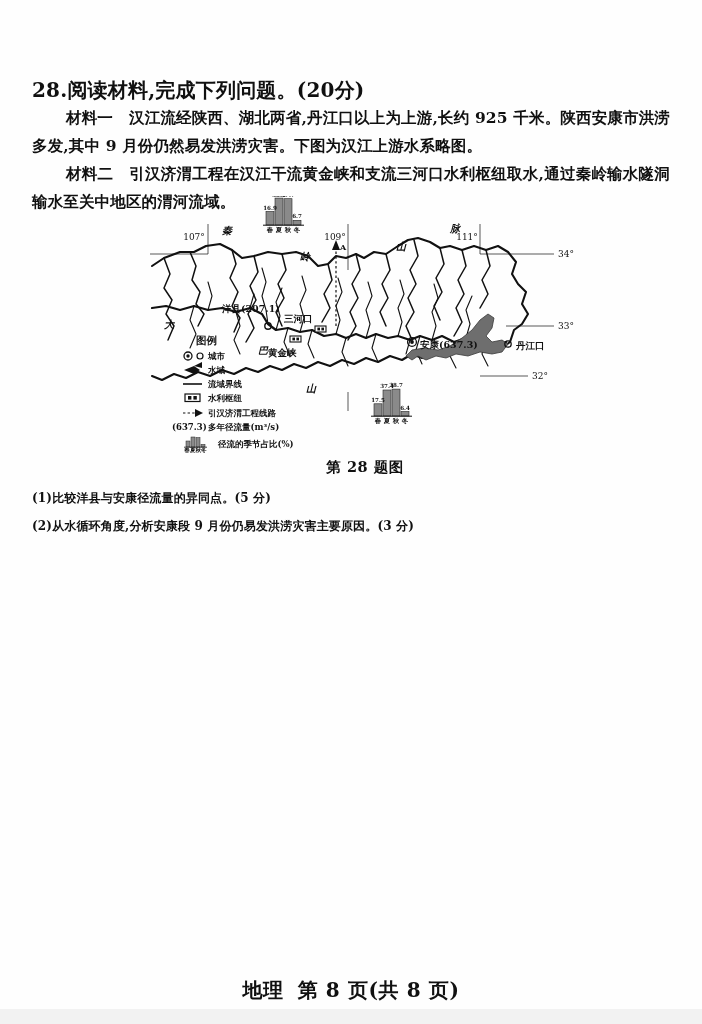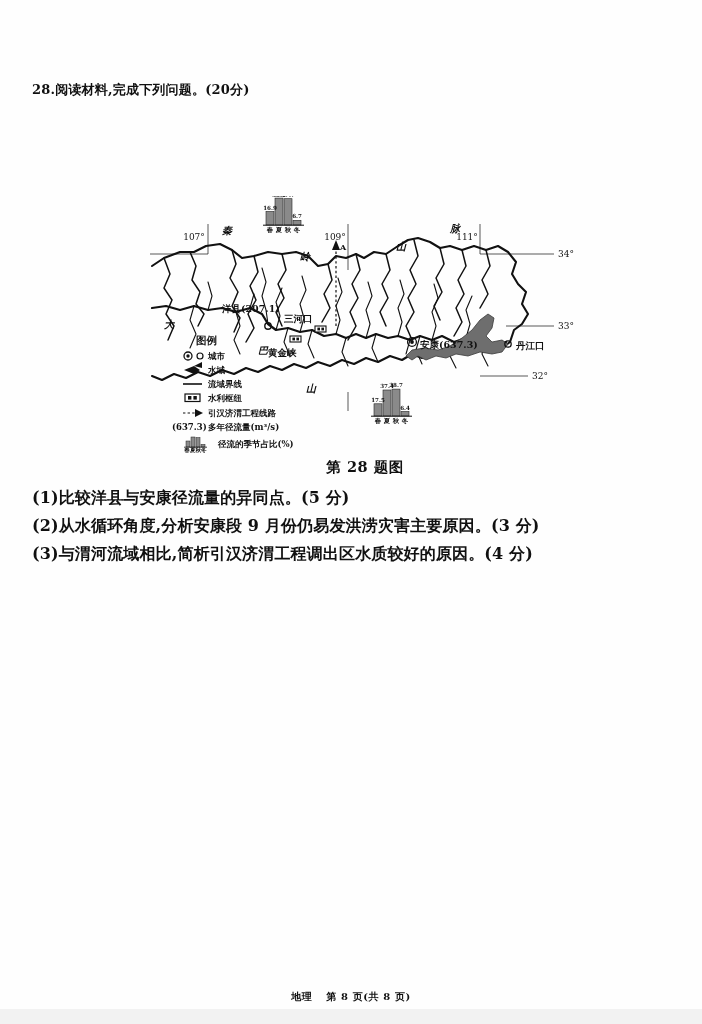--- a/index.html
+++ b/index.html
@@ -23,21 +23,21 @@
   }
 
   
   .stem {
     position: absolute;
     left: 32px;
     top: 76px;
     width: 638px;
   }
   .stem-line {
-    font-size: 13px;
+    font-size: 20px;
     line-height: 28px;
     letter-spacing: 0.2px;
     font-weight: 600;
     white-space: nowrap;
   }
   .material-block {
     font-size: 15.5px;
     line-height: 28px;
     font-weight: 600;
     text-indent: 34px;
@@ -69,21 +69,21 @@
   }
 
   
   .subs {
     position: absolute;
     left: 32px;
     top: 484px;
     width: 640px;
   }
   .sub {
-    font-size: 16px;
+    font-size: 12px;
     line-height: 28px;
     font-weight: 600;
     letter-spacing: 0.15px;
     text-align: justify;
   }
 
   
   .footer-rule {
     position: absolute;
     left: 0;
@@ -91,21 +91,21 @@
     bottom: 0;
     height: 15px;
     background: #f2f2f2;
   }
   .footer {
     position: absolute;
     left: 0;
     right: 0;
     bottom: 20px;
     text-align: center;
-    font-size: 10px;
+    font-size: 20px;
     font-weight: 700;
     letter-spacing: 0.6px;
   }
   .footer .gap { display: inline-block; width: 14px; }
 
   
   text { font-family: "DejaVu Serif", "Liberation Serif", serif; fill: #111; }
   .map-label { font-size: 9.5px; font-weight: 700; }
   .map-label-sm { font-size: 8px; font-weight: 700; }
   .coord-label { font-size: 9px; }
@@ -116,20 +116,26 @@
   .mtn { font-size: 10px; font-weight: 700; font-style: italic; }
 </style>
 </head>
 <body>
 
 <div class="page">
 
   <div class="stem">
     <div class="stem-line">
       <span>28.</span><span>阅读材料,完成下列问题。(20分)</span>
+    </div>
+    <div class="material-block">
+      <span class="mat-tag">材料一</span><span>汉江流经陕西、湖北两省,丹江口以上为上游,长约 925 千米。陕西安康市洪涝多发,其中 9 月份仍然易发洪涝灾害。下图为汉江上游水系略图。</span>
+    </div>
+    <div class="material-block">
+      <span class="mat-tag">材料二</span><span>引汉济渭工程在汉江干流黄金峡和支流三河口水利枢纽取水,通过秦岭输水隧洞输水至关中地区的渭河流域。</span>
     </div>
   </div>
 
   <div class="figure-wrap">
     <svg class="figure-svg" width="430" height="270" viewBox="0 0 430 270">
 
       <g stroke="#111" stroke-width="0.7" fill="none">
         <line x1="58" y1="28" x2="58" y2="58"></line>
         <line x1="0" y1="58" x2="58" y2="58"></line>
         <line x1="198" y1="28" x2="198" y2="62"></line>
@@ -341,21 +347,20 @@
       </g>
 
     </svg>
   </div>
 
   <div class="fig-caption">第 28 题图</div>
 
   <div class="subs">
     <div class="sub">(1)比较洋县与安康径流量的异同点。(5 分)</div>
     <div class="sub">(2)从水循环角度,分析安康段 9 月份仍易发洪涝灾害主要原因。(3 分)</div>
-    <div class="sub">(3)与渭河流域相比,简析引汉济渭工程调出区水质较好的原因。(4 分)</div>
   </div>
 
   <div class="footer">
     <span>地理</span><span class="gap"></span><span>第 8 页(共 8 页)</span>
   </div>
   <div class="footer-rule"></div>
 
 </div>
 
 </body></html>

